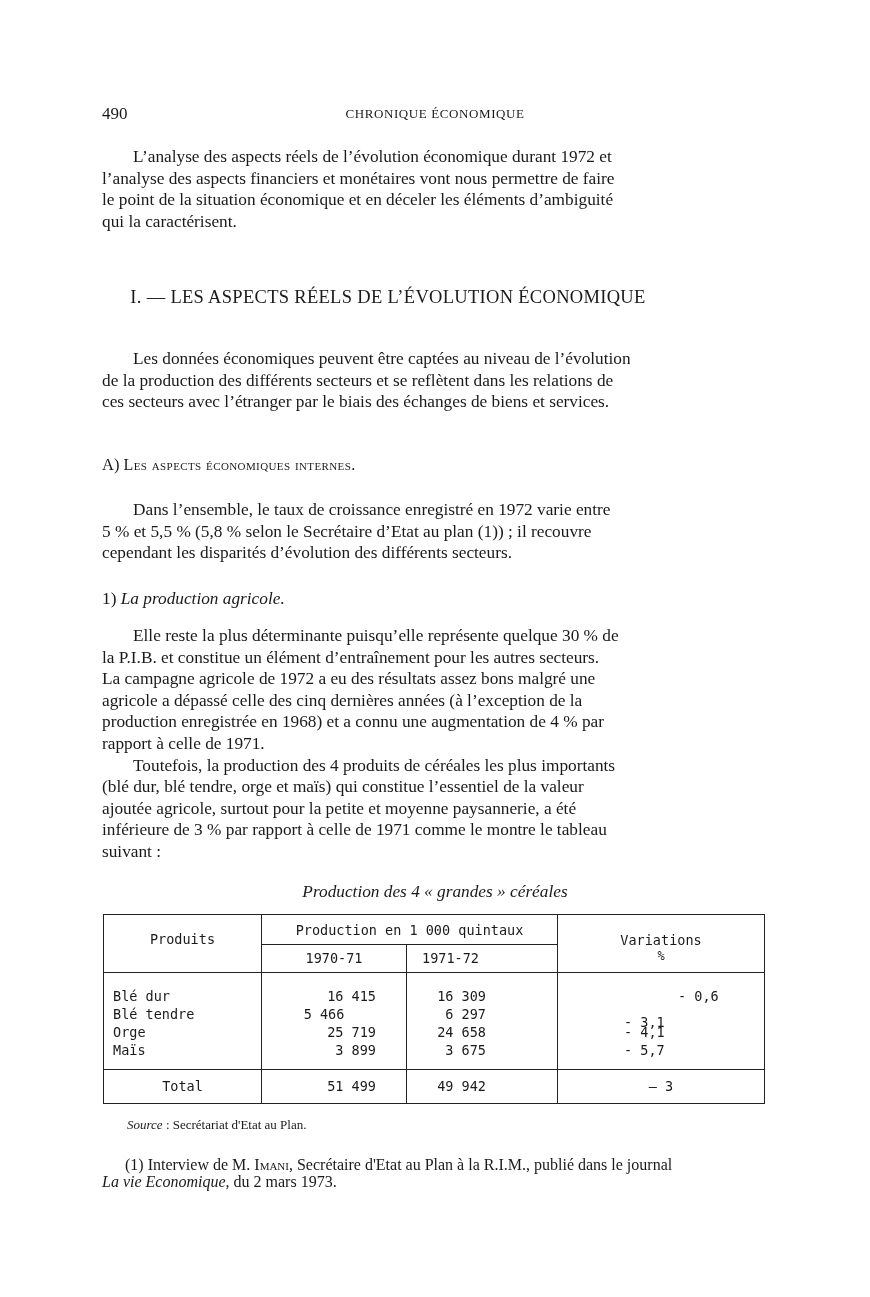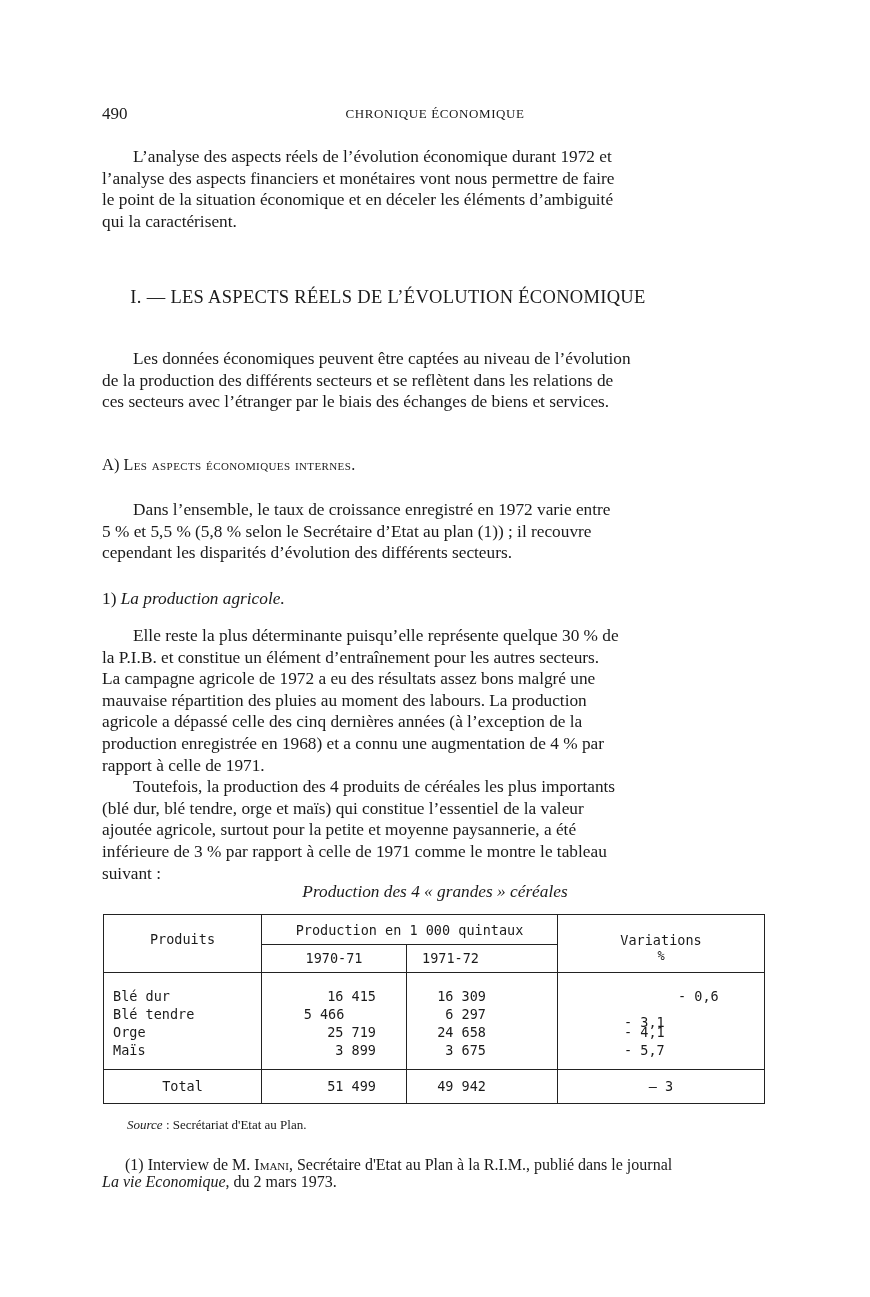--- a/index.html
+++ b/index.html
@@ -55,21 +55,20 @@
 </div>
 
 <div class="abs subsub">
   <span>1) </span><i>La production agricole.</i>
 </div>
 
 <div class="abs para" style="top:625px;">
   <div><span class="ind"></span><span>Elle reste la plus déterminante puisqu’elle représente quelque 30 % de</span></div>
   <div>la P.I.B. et constitue un élément d’entraînement pour les autres secteurs.</div>
   <div>La campagne agricole de 1972 a eu des résultats assez bons malgré une</div>
-  <div>mauvaise répartition des pluies au moment des labours. La production</div>
   <div>agricole a dépassé celle des cinq dernières années (à l’exception de la</div>
   <div>production enregistrée en 1968) et a connu une augmentation de 4 % par</div>
   <div style="text-align:left">rapport à celle de 1971.</div>
   <div><span class="ind"></span><span>Toutefois, la production des 4 produits de céréales les plus importants</span></div>
   <div>(blé dur, blé tendre, orge et maïs) qui constitue l’essentiel de la valeur</div>
   <div>ajoutée agricole, surtout pour la petite et moyenne paysannerie, a été</div>
   <div>inférieure de 3 % par rapport à celle de 1971 comme le montre le tableau</div>
   <div style="text-align:left">suivant :</div>
 </div>
 

